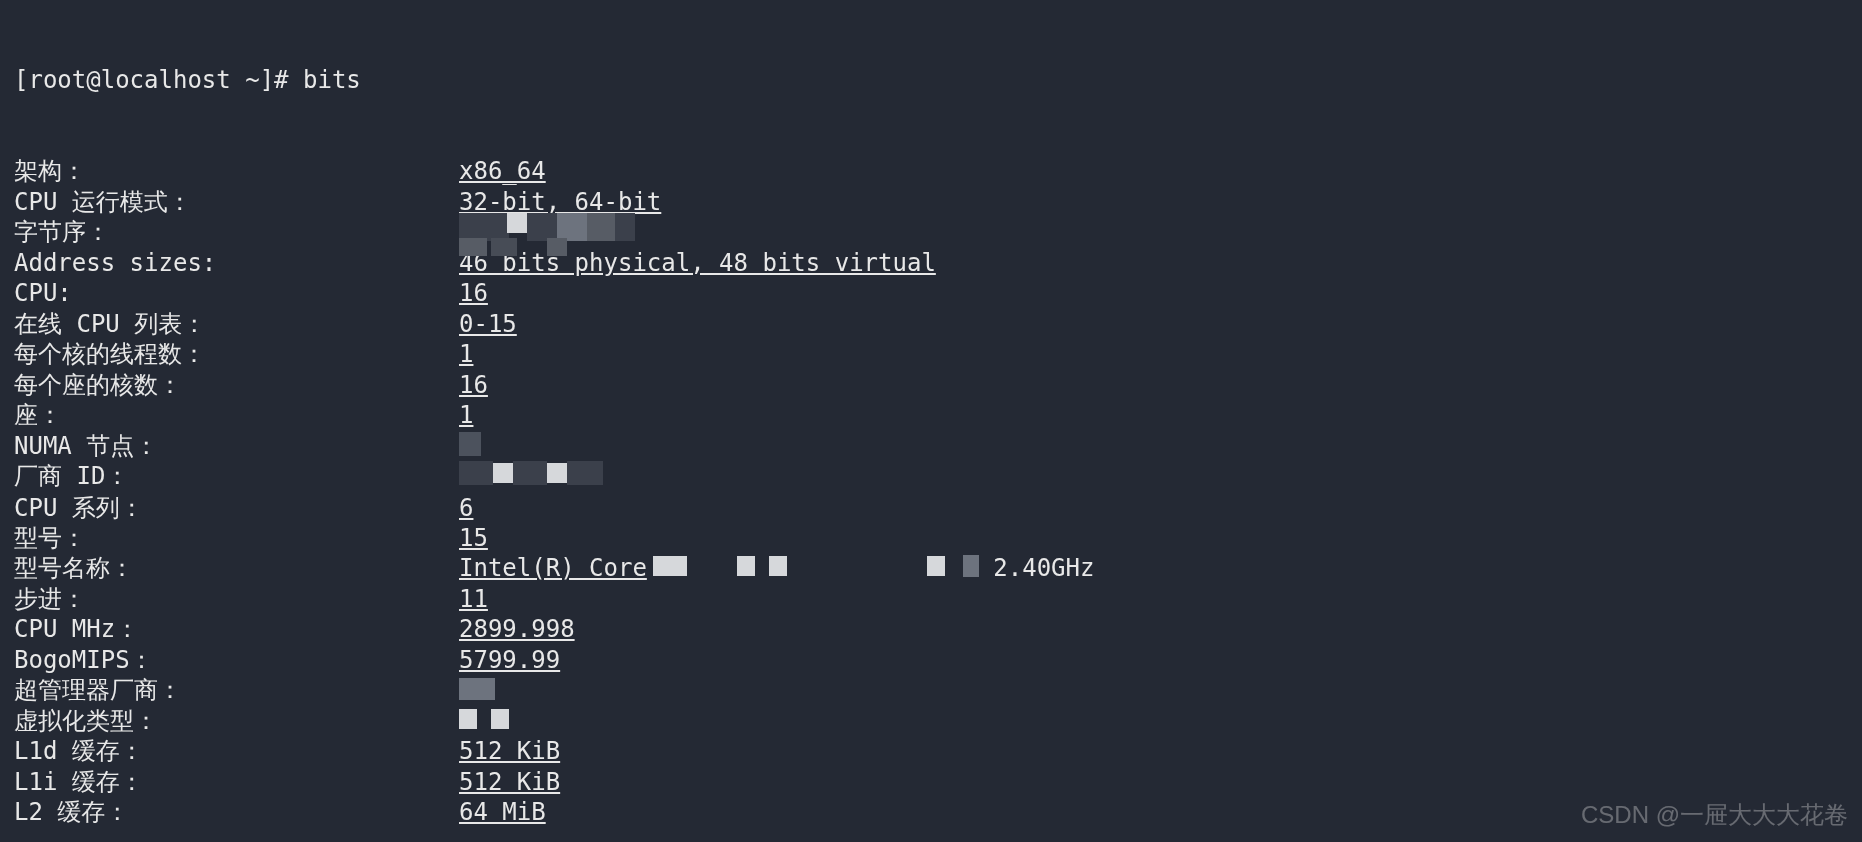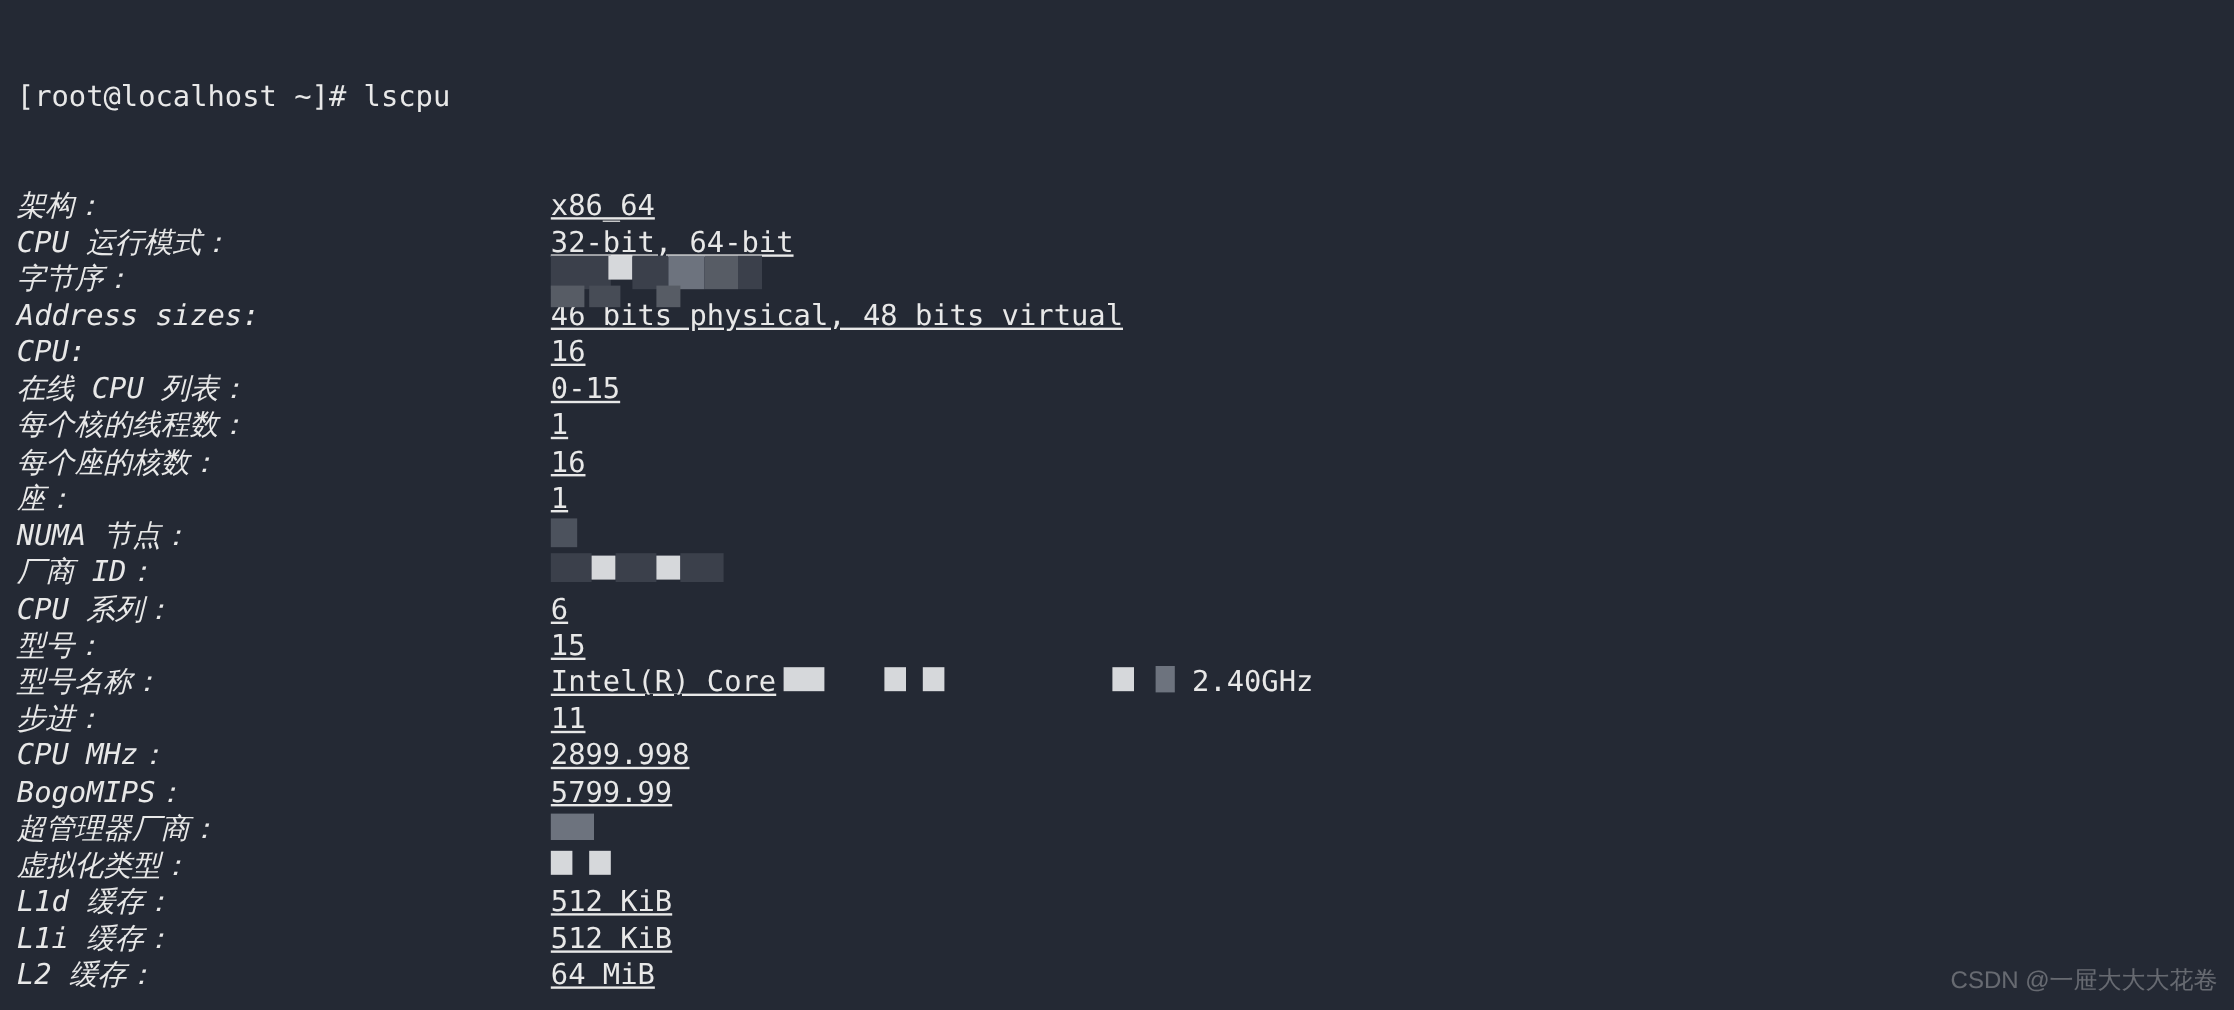--- a/index.html
+++ b/index.html
@@ -17,21 +17,20 @@
   .terminal {
     padding: 4px 14px;
     white-space: pre;
   }
   .row {
     display: flex;
   }
   .label {
     width: 445px;
     flex: 0 0 445px;
-    font-style: italic;
   }
   .value {
     position: relative;
   }
   .value-text {
     position: relative;
     z-index: 1;
     text-decoration: underline;
   }
   .redact {
@@ -47,34 +46,34 @@
     vertical-align: -1px;
   }
   .redact.dk {
     background: #3b404b;
   }
   .watermark {
     position: absolute;
     right: 14px;
     bottom: 12px;
     color: rgba(230,230,230,0.35);
-    font-size: 20px;
+    font-size: 24px;
     font-family: "PingFang SC","Microsoft YaHei",sans-serif;
   }
   .blur-strip {
     position: absolute;
     left: 0;
     top: 0;
     height: 26px;
     z-index: 2;
     display: flex;
     gap: 0;
   }
 </style>
 </head>
 <body>
 
 <div class="terminal">
-  <div class="row"><span>[root@localhost ~]# </span><span>lscpu</span></div>
+  <div class="row"><span>[root@localhost ~]# </span><span>bits</span></div>
   <div id="rows-container"><div class="row"><span class="label">架构：</span><span class="value"><span class="value-text">x86_64</span></span></div><div class="row"><span class="label">CPU 运行模式：</span><span class="value"><span class="value-text">32-bit, 64-bit</span></span></div><div class="row"><span class="label">字节序：</span><span class="value"><span class="value-text"></span><span><span class="blur-strip" style="top:-4px;"><span class="redact dk" style="width:50px;height:28px;"></span><span class="redact sq" style="margin-left:-2px;"></span><span class="redact dk" style="width:30px;height:28px;"></span><span class="redact" style="width:30px;height:28px;background:#6d737e;"></span><span class="redact sq" style="width:28px;height:28px;background:#575c65;"></span><span class="redact dk" style="width:20px;height:28px;"></span></span></span></span></div><div class="row"><span class="label">Address sizes:</span><span class="value"><span class="value-text">46 bits physical, 48 bits virtual</span><span><span class="blur-strip" style="top:-10px;left:0;"><span class="redact" style="width:28px;height:18px;background:#575c65;"></span><span class="redact" style="width:26px;height:18px;background:#474c56;margin-left:4px;"></span><span class="redact" style="width:20px;height:18px;background:#575c65;margin-left:30px;"></span></span></span></span></div><div class="row"><span class="label">CPU:</span><span class="value"><span class="value-text">16</span></span></div><div class="row"><span class="label">在线 CPU 列表：</span><span class="value"><span class="value-text">0-15</span></span></div><div class="row"><span class="label">每个核的线程数：</span><span class="value"><span class="value-text">1</span></span></div><div class="row"><span class="label">每个座的核数：</span><span class="value"><span class="value-text">16</span></span></div><div class="row"><span class="label">座：</span><span class="value"><span class="value-text">1</span></span></div><div class="row"><span class="label">NUMA 节点：</span><span class="value"><span class="value-text"></span><span><span class="redact" style="width:22px;height:24px;background:#4c525d;"></span></span></span></div><div class="row"><span class="label">厂商 ID：</span><span class="value"><span class="value-text"></span><span><span style="display:inline-flex;align-items:center;"><span class="redact dk" style="width:34px;height:24px;"></span><span class="redact sq"></span><span class="redact dk" style="width:34px;height:24px;"></span><span class="redact sq"></span><span class="redact dk" style="width:36px;height:24px;"></span></span></span></span></div><div class="row"><span class="label">CPU 系列：</span><span class="value"><span class="value-text">6</span></span></div><div class="row"><span class="label">型号：</span><span class="value"><span class="value-text">15</span></span></div><div class="row"><span class="label">型号名称：</span><span class="value"><span class="value-text">Intel(R) Core</span><span><span style="display:inline-flex;align-items:center;margin-left:6px;"><span class="redact sq" style="width:34px;height:20px;"></span><span style="width:50px;"></span><span class="redact sq" style="width:18px;height:20px;"></span><span style="width:14px;"></span><span class="redact sq" style="width:18px;height:20px;"></span><span style="width:140px;"></span><span class="redact sq" style="width:18px;height:20px;"></span><span style="width:18px;"></span><span class="redact" style="width:16px;height:22px;background:#6d737e;"></span></span></span><span> 2.40GHz</span></span></div><div class="row"><span class="label">步进：</span><span class="value"><span class="value-text">11</span></span></div><div class="row"><span class="label">CPU MHz：</span><span class="value"><span class="value-text">2899.998</span></span></div><div class="row"><span class="label">BogoMIPS：</span><span class="value"><span class="value-text">5799.99</span></span></div><div class="row"><span class="label">超管理器厂商：</span><span class="value"><span class="value-text"></span><span><span class="redact" style="width:36px;height:22px;background:#6d737e;"></span></span></span></div><div class="row"><span class="label">虚拟化类型：</span><span class="value"><span class="value-text"></span><span><span style="display:inline-flex;align-items:center;"><span class="redact sq" style="width:18px;height:20px;"></span><span style="width:14px;"></span><span class="redact sq" style="width:18px;height:20px;"></span></span></span></span></div><div class="row"><span class="label">L1d 缓存：</span><span class="value"><span class="value-text">512 KiB</span></span></div><div class="row"><span class="label">L1i 缓存：</span><span class="value"><span class="value-text">512 KiB</span></span></div><div class="row"><span class="label">L2 缓存：</span><span class="value"><span class="value-text">64 MiB</span></span></div></div>
 </div>
 
 <div class="watermark">CSDN @一屉大大大花卷</div>
 
 </body></html>

